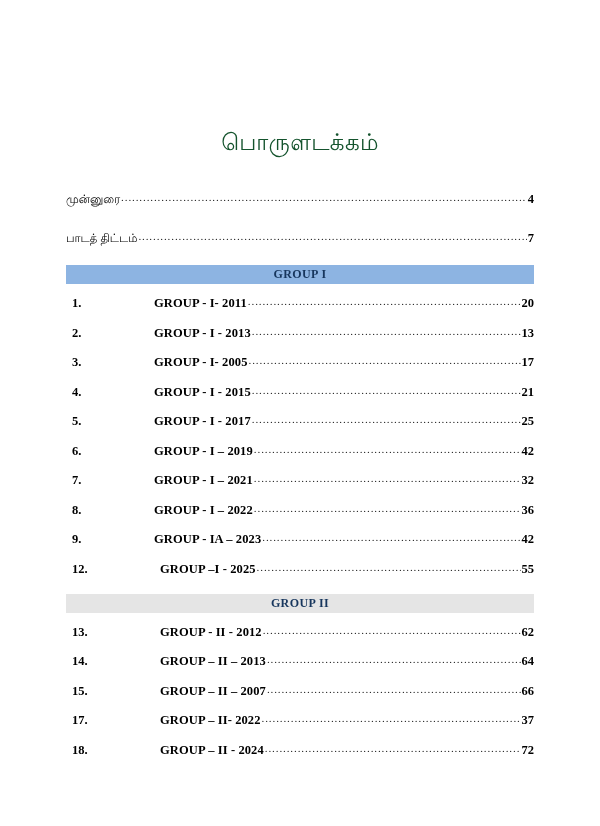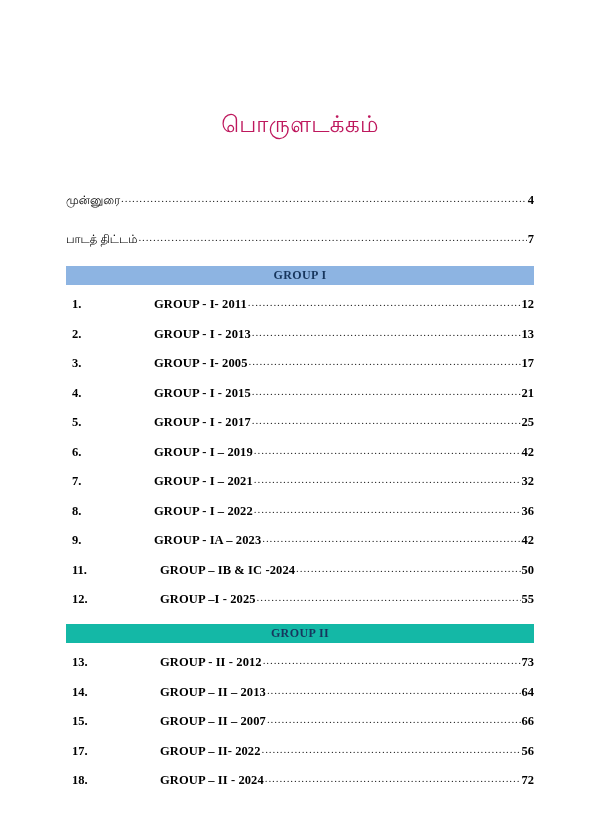--- a/index.html
+++ b/index.html
@@ -23,22 +23,22 @@
     width: 468px;
   }
 
   
   .doc-title {
     text-align: center;
     font-family: "Liberation Sans", "DejaVu Sans", sans-serif;
     font-size: 23px;
     font-weight: 400;
     letter-spacing: 0.3px;
-    color: #be185d;
-    margin: 0;
+    color: #14532d;
+    margin: 18px;
     padding-top: 112px;
     line-height: 1.1;
   }
 
   
   .toc-row {
     display: flex;
     align-items: baseline;
     width: 100%;
     white-space: nowrap;
@@ -65,21 +65,21 @@
   .toc-page {
     flex: 0 0 auto;
     font-weight: bold;
     font-size: 12.5px;
     color: #000000;
     text-align: right;
   }
 
   
   .front-rows {
-    margin-top: 51px;
+    margin-top: 32px;
   }
   .front-row {
     margin-bottom: 19px;
   }
   .front-row .front-label {
     flex: 0 0 auto;
     font-family: "Liberation Sans", "DejaVu Sans", sans-serif;
     font-size: 11.5px;
     color: #000000;
   }
@@ -150,21 +150,21 @@
       </div>
 
     <div>
         <div class="group-band" style="background: rgb(141, 180, 226);">
           <span class="group-band-label" style="color: rgb(23, 54, 93);">GROUP I</span>
         </div>
         <div class="toc-row entry-row">
           <span class="entry-num">1.</span>
           <span class="entry-title">GROUP - I- 2011</span>
           <span class="toc-leader"></span>
-          <span class="toc-page">12</span>
+          <span class="toc-page">20</span>
         </div>
         <div class="toc-row entry-row">
           <span class="entry-num">2.</span>
           <span class="entry-title">GROUP - I - 2013</span>
           <span class="toc-leader"></span>
           <span class="toc-page">13</span>
         </div>
         <div class="toc-row entry-row">
           <span class="entry-num">3.</span>
           <span class="entry-title">GROUP - I- 2005</span>
@@ -201,57 +201,51 @@
           <span class="toc-leader"></span>
           <span class="toc-page">36</span>
         </div>
         <div class="toc-row entry-row">
           <span class="entry-num">9.</span>
           <span class="entry-title">GROUP - IA – 2023</span>
           <span class="toc-leader"></span>
           <span class="toc-page">42</span>
         </div>
         <div class="toc-row entry-row wide">
-          <span class="entry-num">11.</span>
-          <span class="entry-title">GROUP – IB &amp; IC -2024</span>
-          <span class="toc-leader"></span>
-          <span class="toc-page">50</span>
-        </div>
-        <div class="toc-row entry-row wide">
           <span class="entry-num">12.</span>
           <span class="entry-title">GROUP –I - 2025</span>
           <span class="toc-leader"></span>
           <span class="toc-page">55</span>
         </div>
-        <div class="group-band" style="background: #14b8a6;">
+        <div class="group-band" style="background: #e5e5e5;">
           <span class="group-band-label" style="color: rgb(23, 54, 93);">GROUP II</span>
         </div>
         <div class="toc-row entry-row wide">
           <span class="entry-num">13.</span>
           <span class="entry-title">GROUP - II - 2012</span>
           <span class="toc-leader"></span>
-          <span class="toc-page">73</span>
+          <span class="toc-page">62</span>
         </div>
         <div class="toc-row entry-row wide">
           <span class="entry-num">14.</span>
           <span class="entry-title">GROUP – II – 2013</span>
           <span class="toc-leader"></span>
           <span class="toc-page">64</span>
         </div>
         <div class="toc-row entry-row wide">
           <span class="entry-num">15.</span>
           <span class="entry-title">GROUP – II – 2007</span>
           <span class="toc-leader"></span>
           <span class="toc-page">66</span>
         </div>
         <div class="toc-row entry-row wide">
           <span class="entry-num">17.</span>
           <span class="entry-title">GROUP – II- 2022</span>
           <span class="toc-leader"></span>
-          <span class="toc-page">56</span>
+          <span class="toc-page">37</span>
         </div>
         <div class="toc-row entry-row wide">
           <span class="entry-num">18.</span>
           <span class="entry-title">GROUP – II - 2024</span>
           <span class="toc-leader"></span>
           <span class="toc-page">72</span>
         </div>
       </div>
 
   </div>

